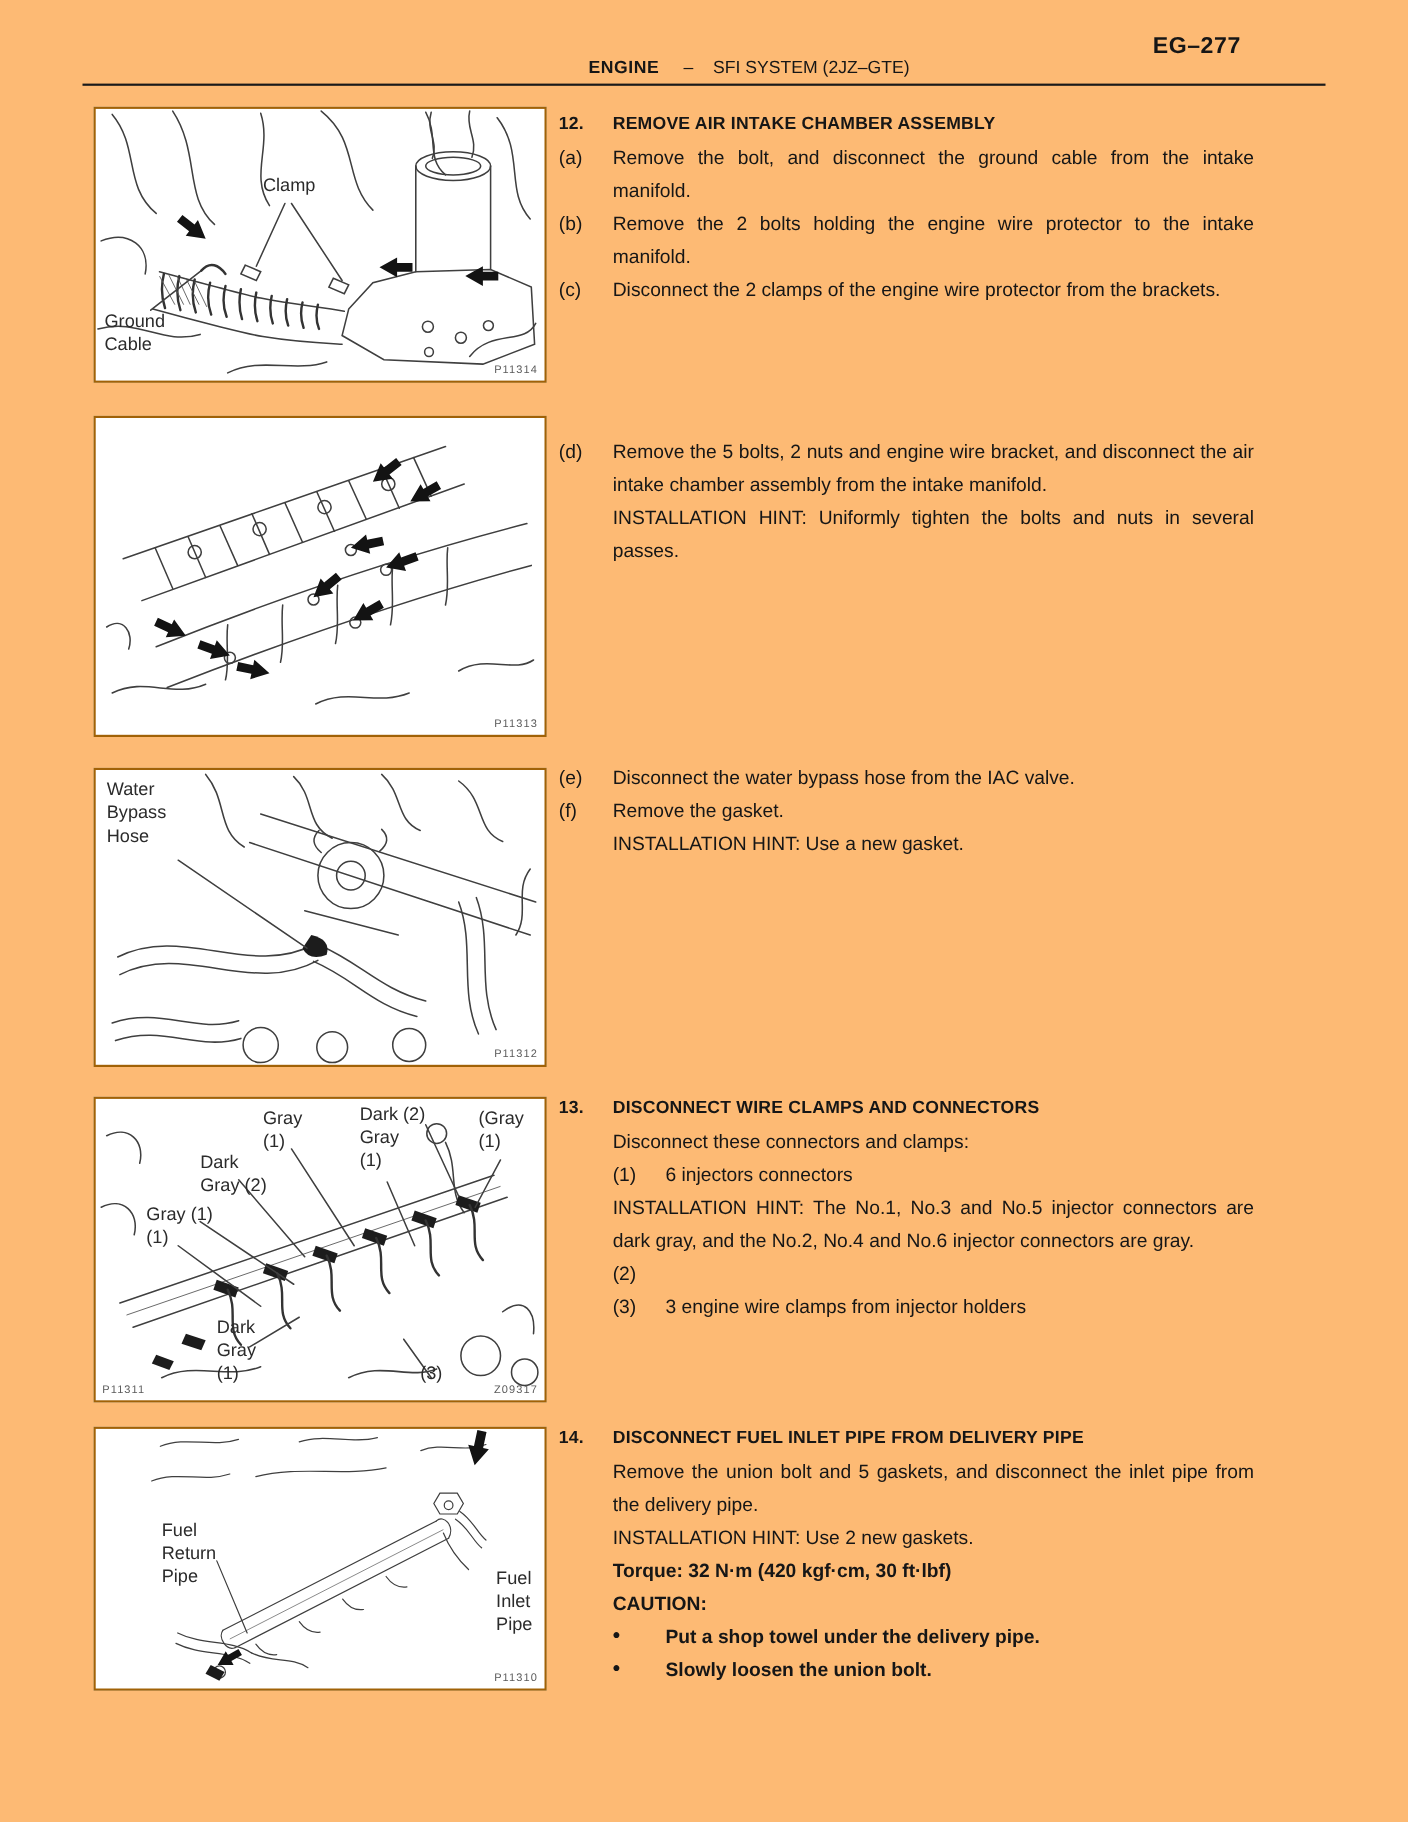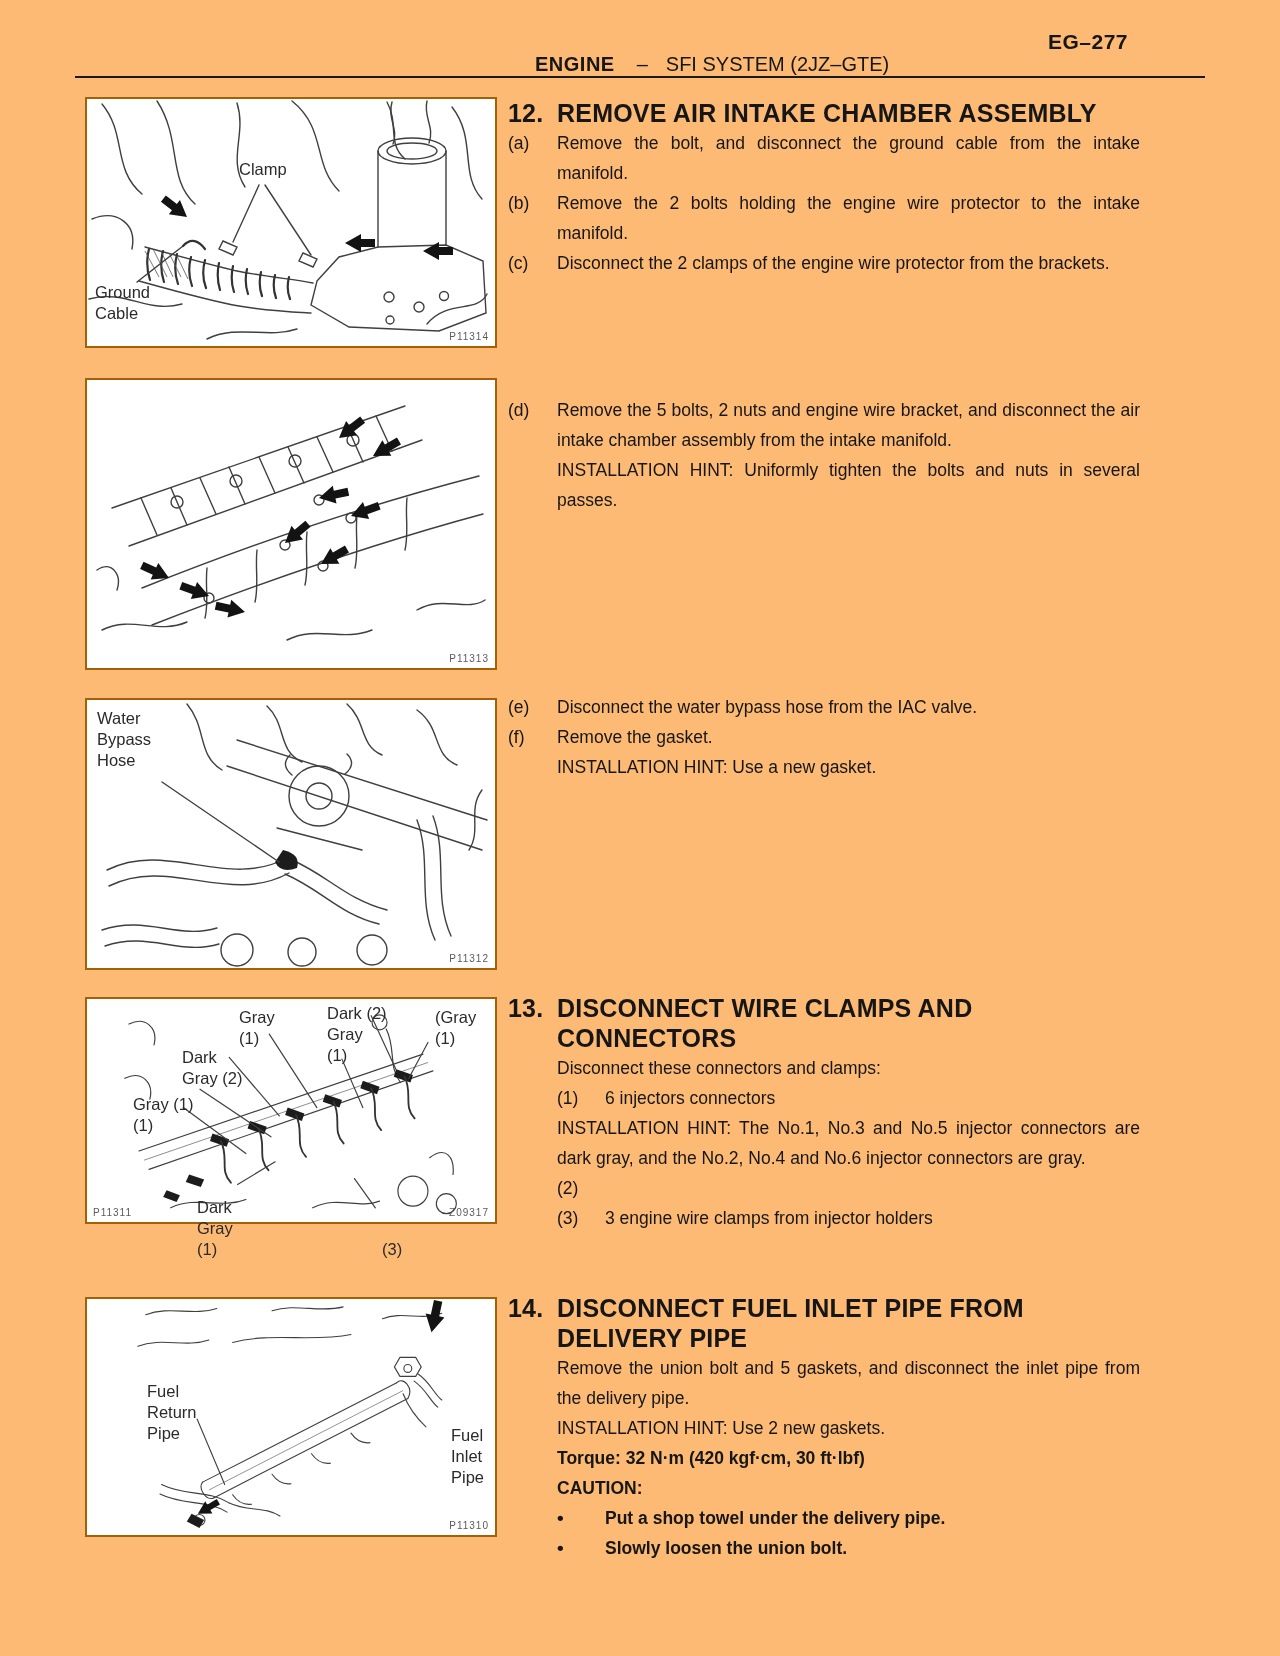--- a/index.html
+++ b/index.html
@@ -1,50 +1,50 @@
 <!DOCTYPE html>
 <html><head>
 <meta charset="utf-8">
 <style>
   html,body{margin:0;padding:0;background:#e8e8e8;}
   .page{position:relative;width:1280px;height:1656px;margin:0 auto;background:#fdba74;
         font-family:Liberation Sans, sans-serif;color:#161616;overflow:hidden;}
 
   
   .hdr-code{position:absolute;top:30px;right:152px;font-size:21px;font-weight:bold;letter-spacing:.5px;}
-  .hdr-line{position:absolute;top:53px;left:535px;font-size:20px;white-space:nowrap;}
+  .hdr-line{position:absolute;top:53px;left:535px;font-size:16px;white-space:nowrap;}
   .hdr-line .b{font-weight:bold;letter-spacing:.5px;}
   .hdr-line .sep{display:inline-block;margin:0 18px 0 22px;}
   .hdr-rule{position:absolute;top:76px;left:75px;width:1130px;height:2px;background:#1a1a1a;}
 
   
   .fig{position:absolute;left:85px;width:412px;border:2px solid #a16207;background:#fff;box-sizing:border-box;}
   #fig1{top:97px;height:251px}
   #fig2{top:378px;height:292px}
   #fig3{top:698px;height:272px}
-  #fig4{top:997px;height:227px}
+  #fig4{top:997px;height:278px}
   #fig5{top:1297px;height:240px}
   .fig svg{position:absolute;left:0;top:0;width:100%;height:100%;}
   .fig-label{position:absolute;font-size:16.5px;line-height:21px;color:#2b2b2b;white-space:pre-line;}
   .fig-code{position:absolute;font-size:10px;color:#5a5a5a;letter-spacing:1px;}
   .code-br{right:6px;bottom:4px;}
   .code-bl{left:6px;bottom:4px;}
   .ln{stroke:#3f3f3f;stroke-width:1.4;fill:none;stroke-linecap:round;}
   .ln2{stroke:#333;stroke-width:2.2;fill:none;stroke-linecap:round;}
   .thin{stroke:#555;stroke-width:.8;fill:none;}
   .blob{fill:#1c1c1c;stroke:none;}
   .arrow{fill:#131313;stroke:none;}
 
   
   .tblock{position:absolute;left:508px;width:632px;font-size:17.5px;line-height:30px;}
   .row{display:flex;}
   .m1{flex:0 0 49px;}
   .m2{flex:0 0 48px;}
   .stext{flex:1;text-align:justify;}
-  .h{font-weight:bold;font-size:25px;letter-spacing:.2px;}
+  .h{font-weight:bold;font-size:16px;letter-spacing:.2px;}
   .bold{font-weight:bold;}
   .bullet{font-size:19px;}
 </style>
 </head>
 <body>
 
 <div class="page">
 
   <div class="hdr-code">EG–277</div>
   <div class="hdr-line">

